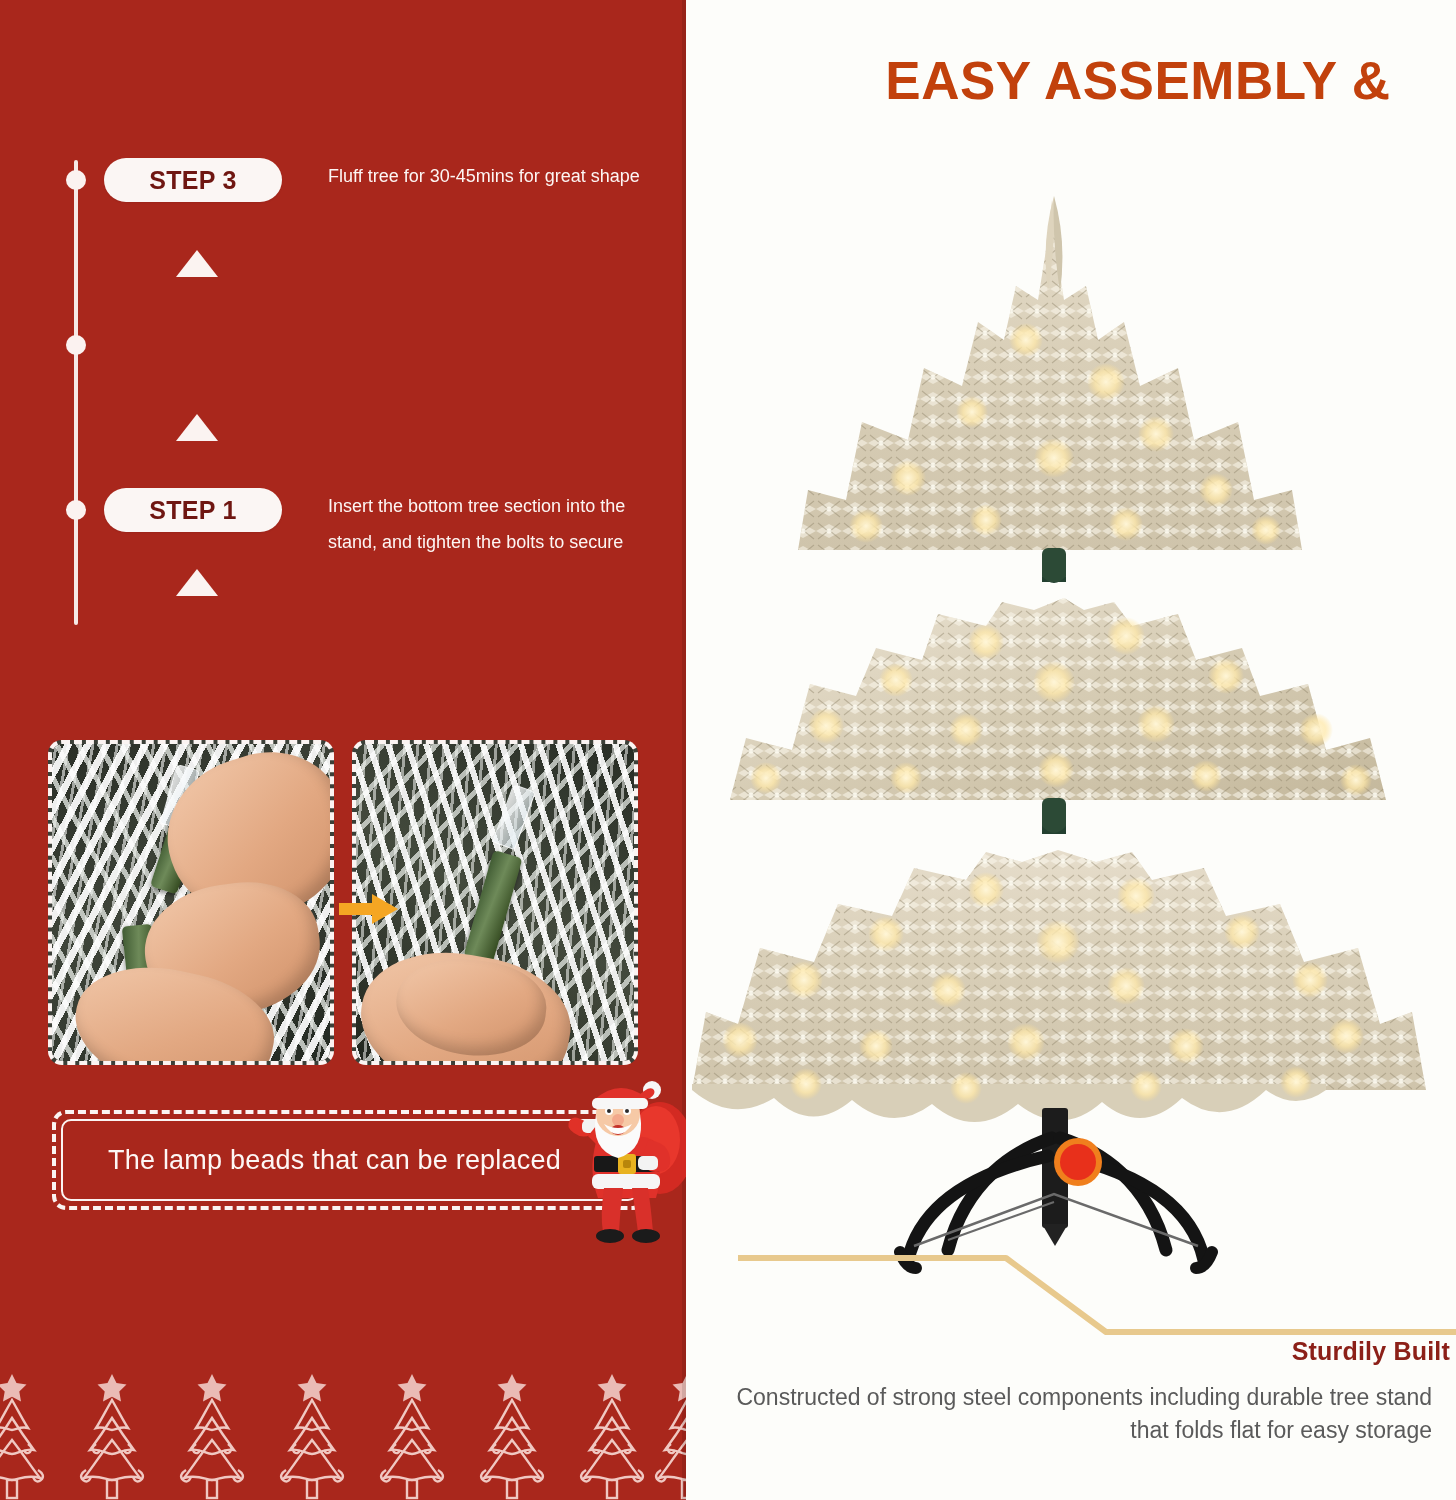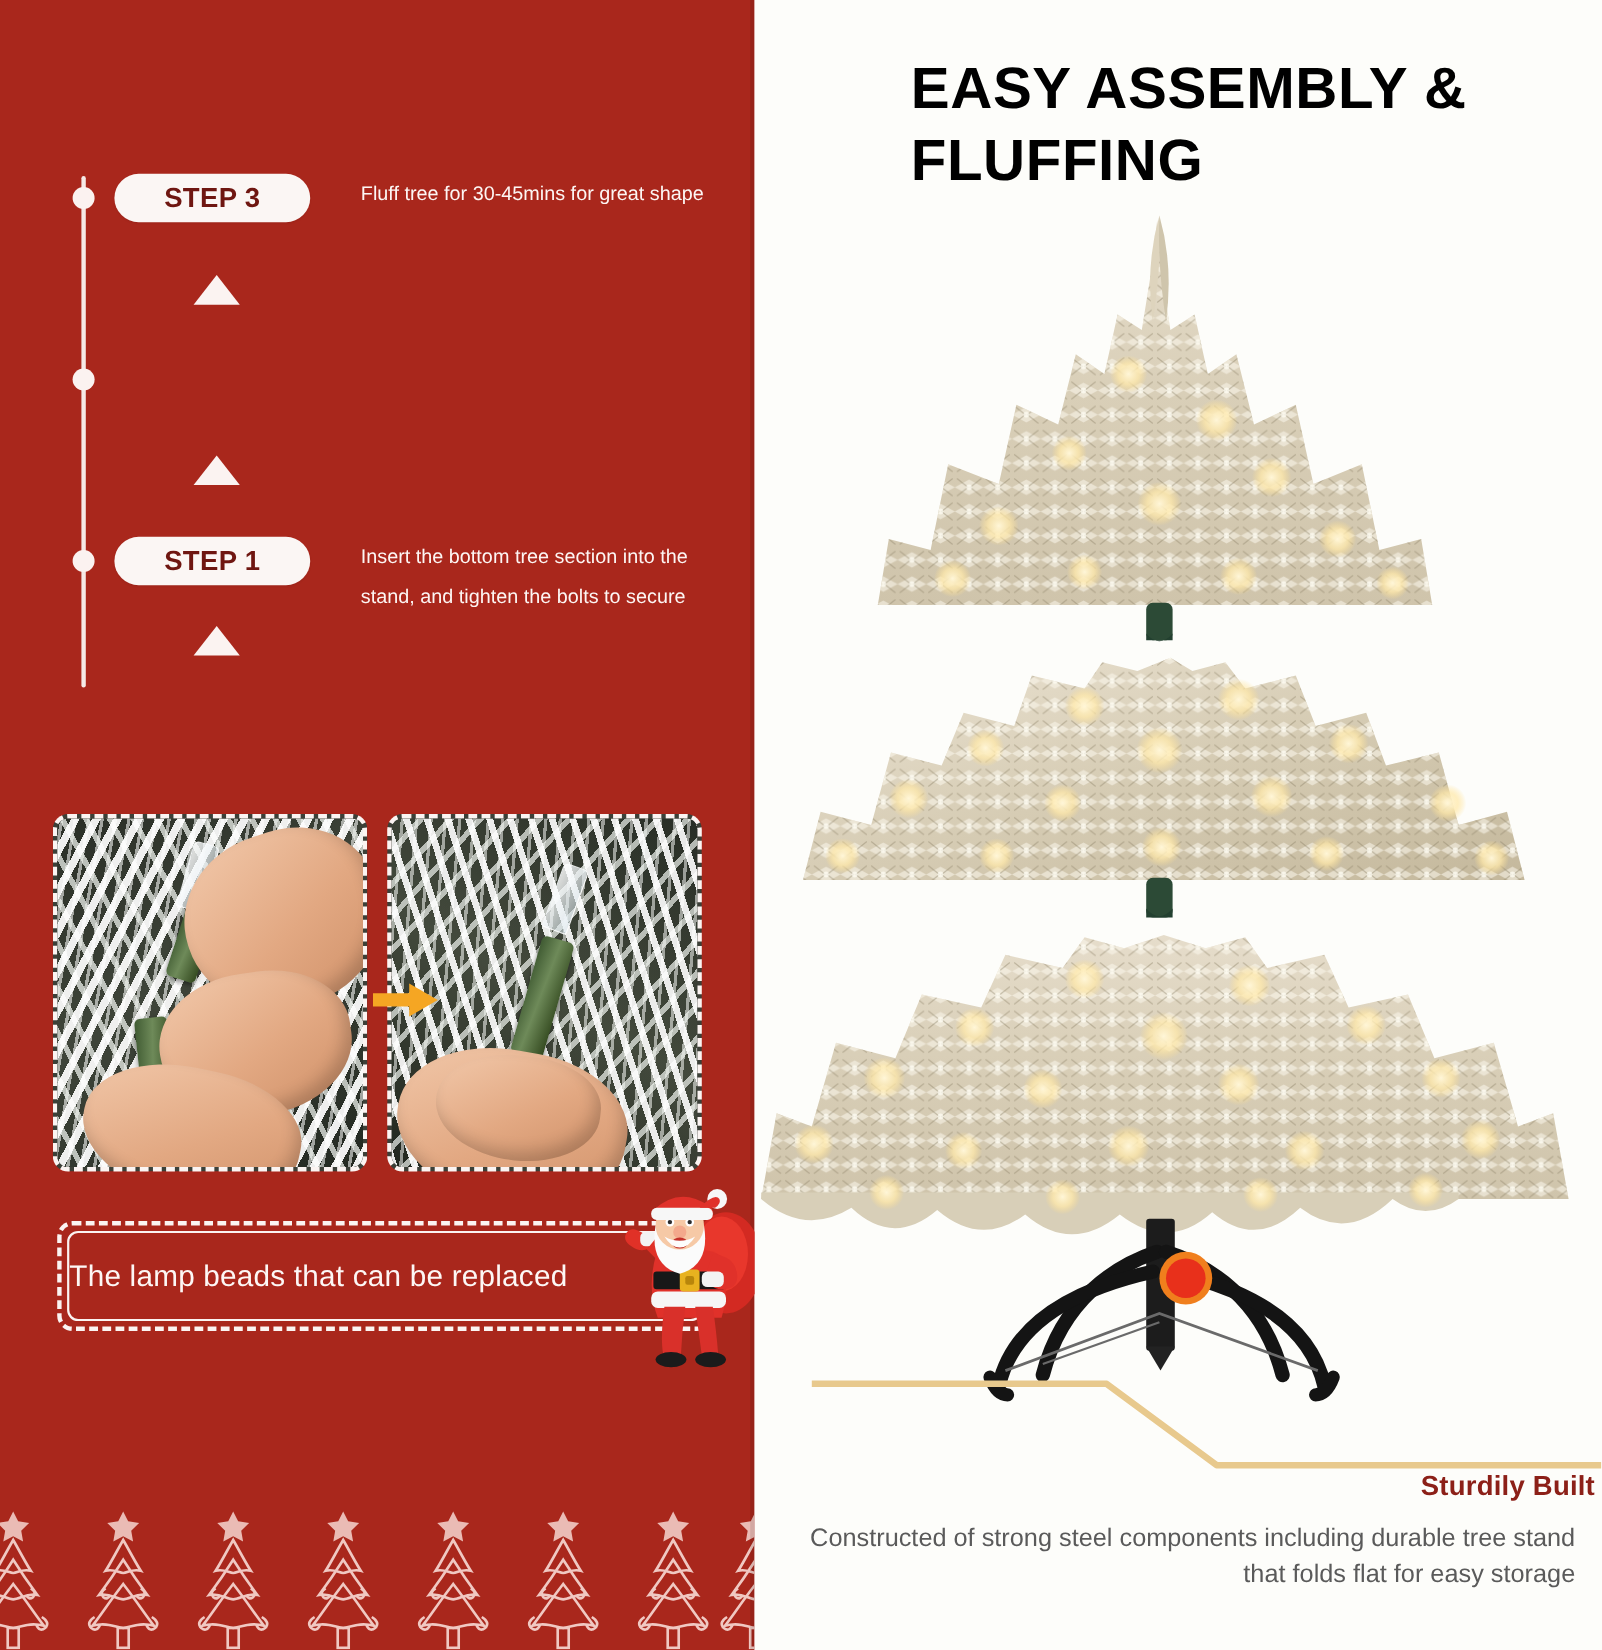--- a/index.html
+++ b/index.html
@@ -177,20 +177,21 @@
     border: 4px dashed #fbf4f2;
     border-radius: 14px;
     padding: 5px;
   }
   .lamp-inner {
     width: 100%; height: 100%;
     border: 2px solid #fbf4f2;
     border-radius: 10px;
     display: flex;
     align-items: center;
+    justify-content: center;
   }
   .lamp-text {
     color: #fdf7f5;
     font-size: 27px;
     font-weight: 400;
     letter-spacing: .2px;
     padding-right: 30px;
   }
 
   
@@ -211,22 +212,22 @@
     position: relative;
     flex: 1 1 auto;
     height: 1500px;
     background: #fdfdfa;
     overflow: hidden;
   }
   .headline {
     position: absolute;
     right: 8px; top: 48px;
     width: 620px;
-    text-align: left;
-    color: #000000;
+    text-align: center;
+    color: #c2410c;
     font-size: 53px;
     line-height: 66px;
     font-weight: 700;
     letter-spacing: .5px;
   }
 
   .tree-stage { position: absolute; left: 0; top: 190px; width: 770px; height: 1120px; }
 
   .callout-line { position: absolute; left: 0; top: 1240px; width: 770px; height: 130px; }
 
@@ -377,21 +378,20 @@
         <use href="#xtree" x="590" y="-2"></use>
         <use href="#xtree" x="665" y="-2"></use>
       </svg>
     </div>
   </section>
 
   <section class="right-panel">
 
     <div class="headline">
       <div>EASY ASSEMBLY &amp;</div>
-      <div>FLUFFING</div>
     </div>
 
     <svg class="tree-stage" viewBox="0 0 770 1120">
       <defs>
         <radialGradient id="glow" cx="50%" cy="50%" r="50%">
           <stop offset="0%" stop-color="#fff6d8" stop-opacity="1"></stop>
           <stop offset="55%" stop-color="#ffe9ab" stop-opacity=".75"></stop>
           <stop offset="100%" stop-color="#ffdf8d" stop-opacity="0"></stop>
         </radialGradient>
         <linearGradient id="flock" x1="0" y1="0" x2="0" y2="1">

